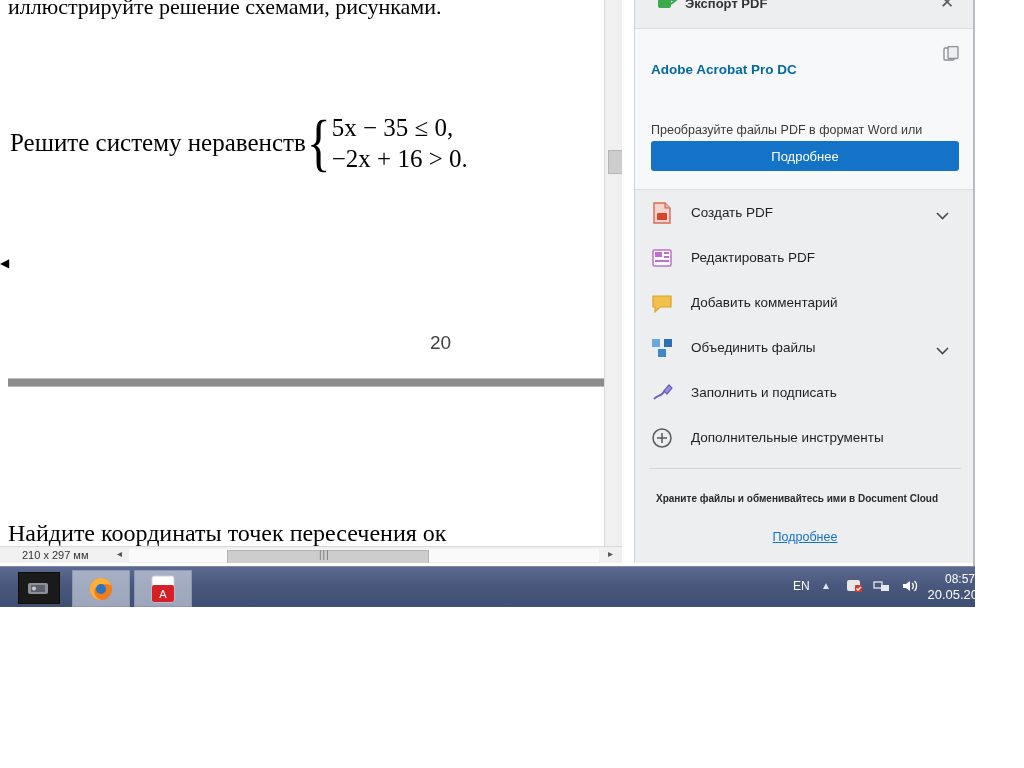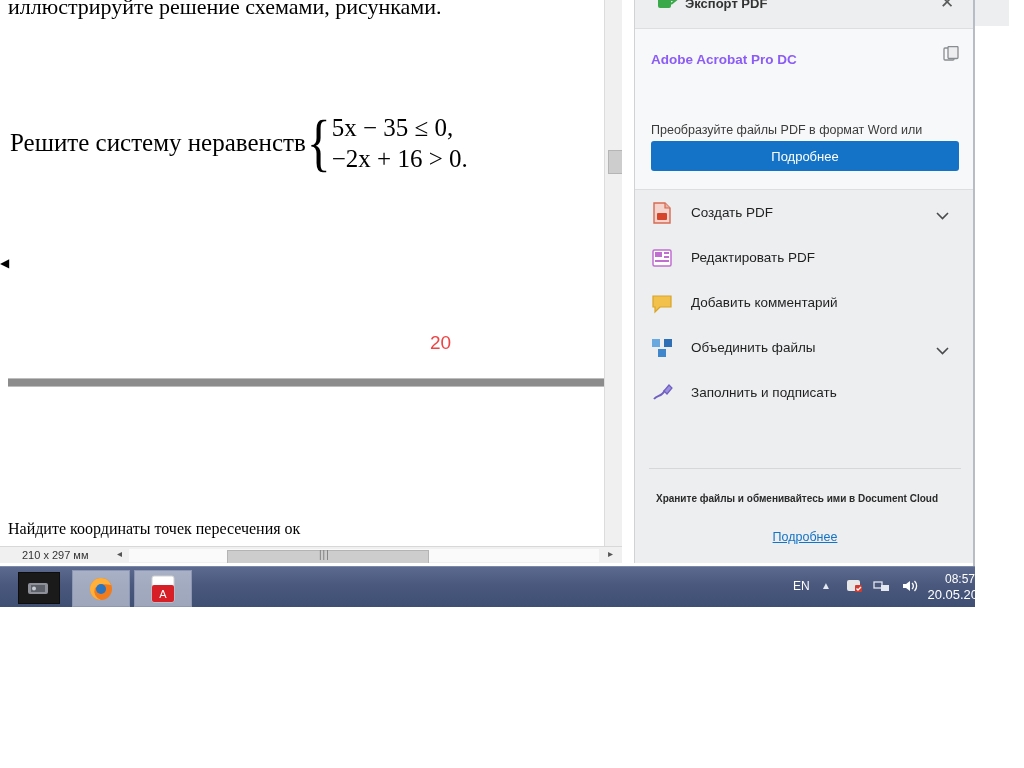--- a/index.html
+++ b/index.html
@@ -63,36 +63,36 @@
     display: inline-block;
     font-family: "Liberation Serif", serif;
     font-size: 25px;
     line-height: 1.25;
   }
   .page-number {
     position: absolute;
     left: 430px; top: 332px;
     font-family: "Liberation Sans", sans-serif;
     font-size: 19px;
-    color: #ef4444;
+    color: #404040;
   }
   .page-break {
     position: absolute;
     left: 8px; top: 378px;
     width: 596px;
     height: 7px;
     background: #8c8c8c;
     border-top: 1px solid #bdbdbd;
     border-bottom: 1px solid #bdbdbd;
   }
   .doc-line-bottom {
     position: absolute;
     left: 8px; top: 520px;
     width: 600px;
-    font-size: 16px;
+    font-size: 24px;
     white-space: nowrap;
     overflow: hidden;
     font-family: "Liberation Serif", serif;
   }
 
   
   .nav-arrow {
     position: absolute;
     width: 10px; height: 14px;
     color: #000;
@@ -163,21 +163,20 @@
     width: 340px;
     height: 563px;
     background: #eceef0;
     border-left: 1px solid #d0d2d4;
   }
   .tool-top-row {
     position: absolute;
     left: 0; top: 0;
     width: 340px; height: 26px;
     background: #eceef0;
-    padding-left: 34px;
   }
   .tool-top-row .label {
     position: absolute;
     left: 50px; top: -4px;
     font-size: 13px;
     color: #333;
     font-weight: bold;
   }
   .export-icon {
     position: absolute;
@@ -195,24 +194,24 @@
     position: absolute;
     left: 0; top: 28px;
     width: 340px;
     height: 160px;
     background: #f7f8f9;
     border-top: 1px solid #dcdee0;
     border-bottom: 1px solid #dcdee0;
   }
   .promo-title {
     position: absolute;
-    left: 16px; top: 23px;
+    left: 16px; top: 33px;
     font-size: 13.5px;
     font-weight: bold;
-    color: #8b5cf6;
+    color: #0369a1;
   }
   .promo-text {
     position: absolute;
     left: 16px; top: 50px;
     width: 290px;
     font-size: 12.5px;
     line-height: 18px;
     color: #3b3b3b;
     margin-top: 42px;
   }
@@ -511,20 +510,29 @@
       <div class="tool-item">
         <span class="ticon">
           <svg width="22" height="22" viewBox="0 0 22 22">
             <path d="M3 17 C7 12, 10 16, 14 8" fill="none" stroke="#6f5fc0" stroke-width="2"></path>
             <path d="M13 9 l5 -6 3 3 -5 6 z" fill="#9b8fe0" stroke="#6f5fc0" stroke-width="1.2"></path>
           </svg>
         </span>
         <span class="tlabel">Заполнить и подписать</span>
       </div>
 
+      <div class="tool-item">
+        <span class="ticon">
+          <svg width="22" height="22" viewBox="0 0 22 22">
+            <circle cx="11" cy="11" r="9" fill="none" stroke="#5a5a5a" stroke-width="1.5"></circle>
+            <path d="M11 6 v10 M6 11 h10" stroke="#5a5a5a" stroke-width="1.5"></path>
+          </svg>
+        </span>
+        <span class="tlabel">Дополнительные инструменты</span>
+      </div>
     </div>
 
     <div class="cloud-note">
       <div class="cloud-sep"></div>
       <div class="cloud-title">Храните файлы и обменивайтесь ими в Document Cloud</div>
       <div class="cloud-link">Подробнее</div>
     </div>
   </div>
 
   <div class="window-right-edge"></div>

